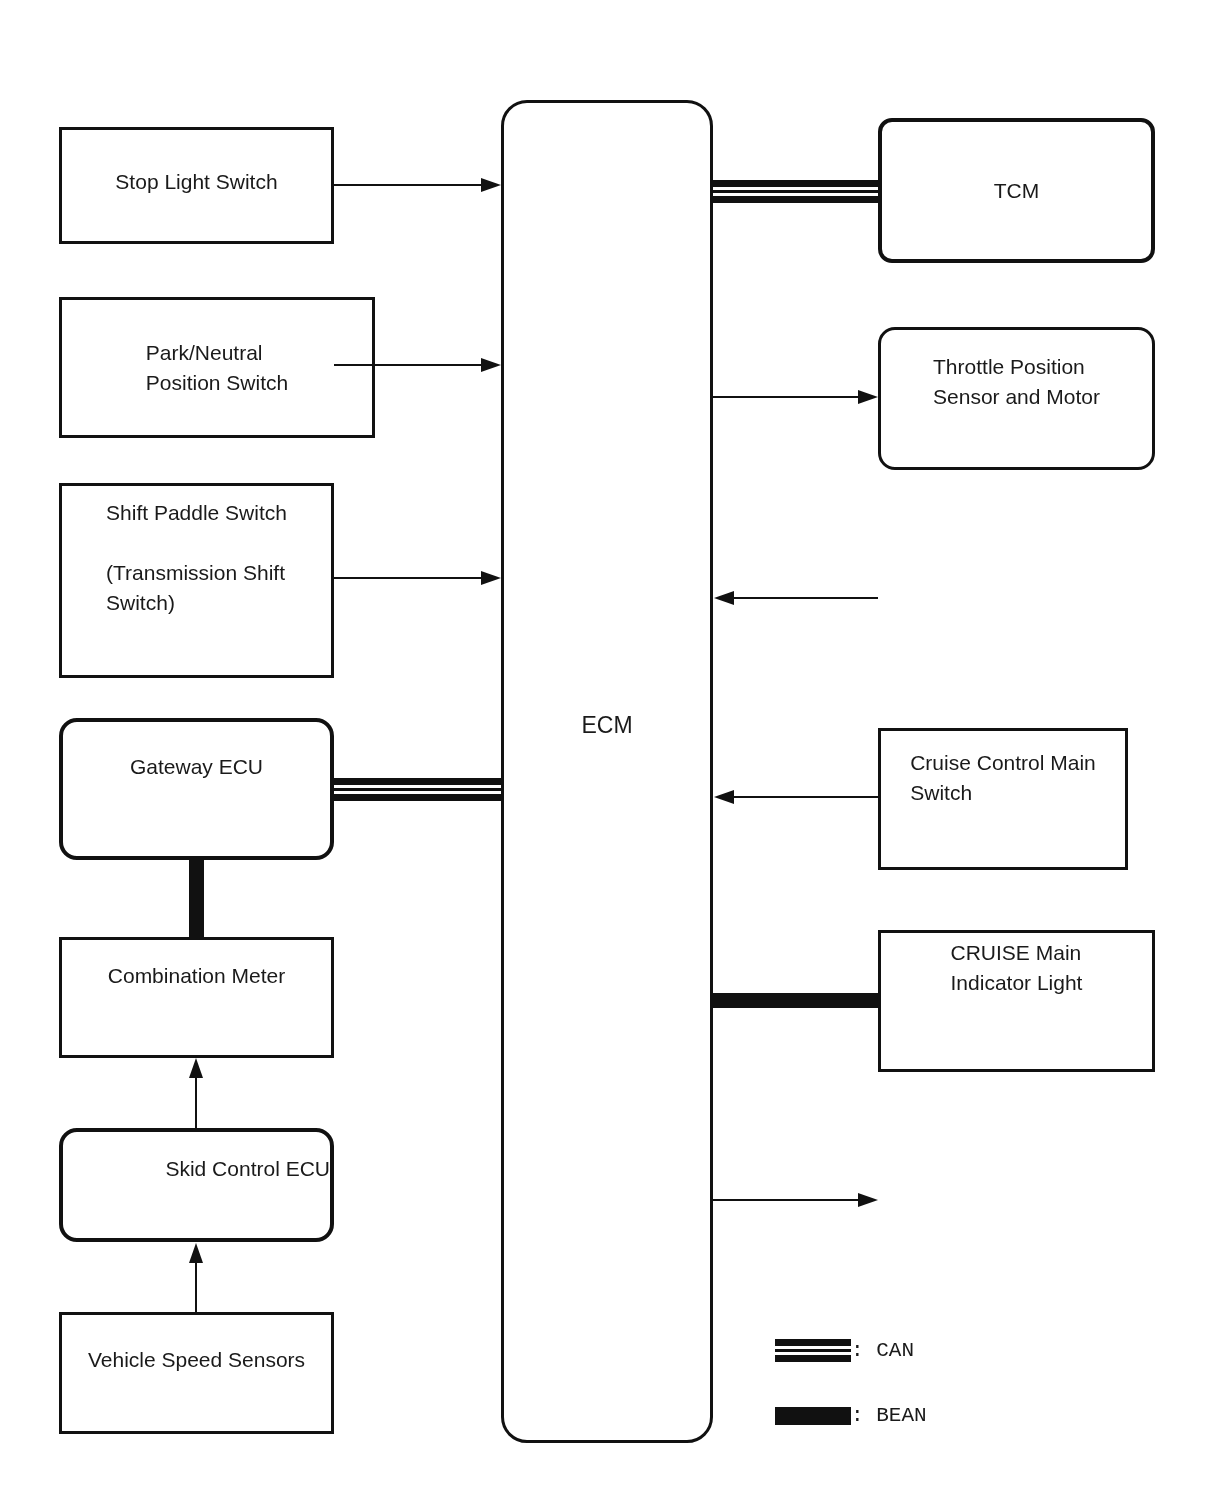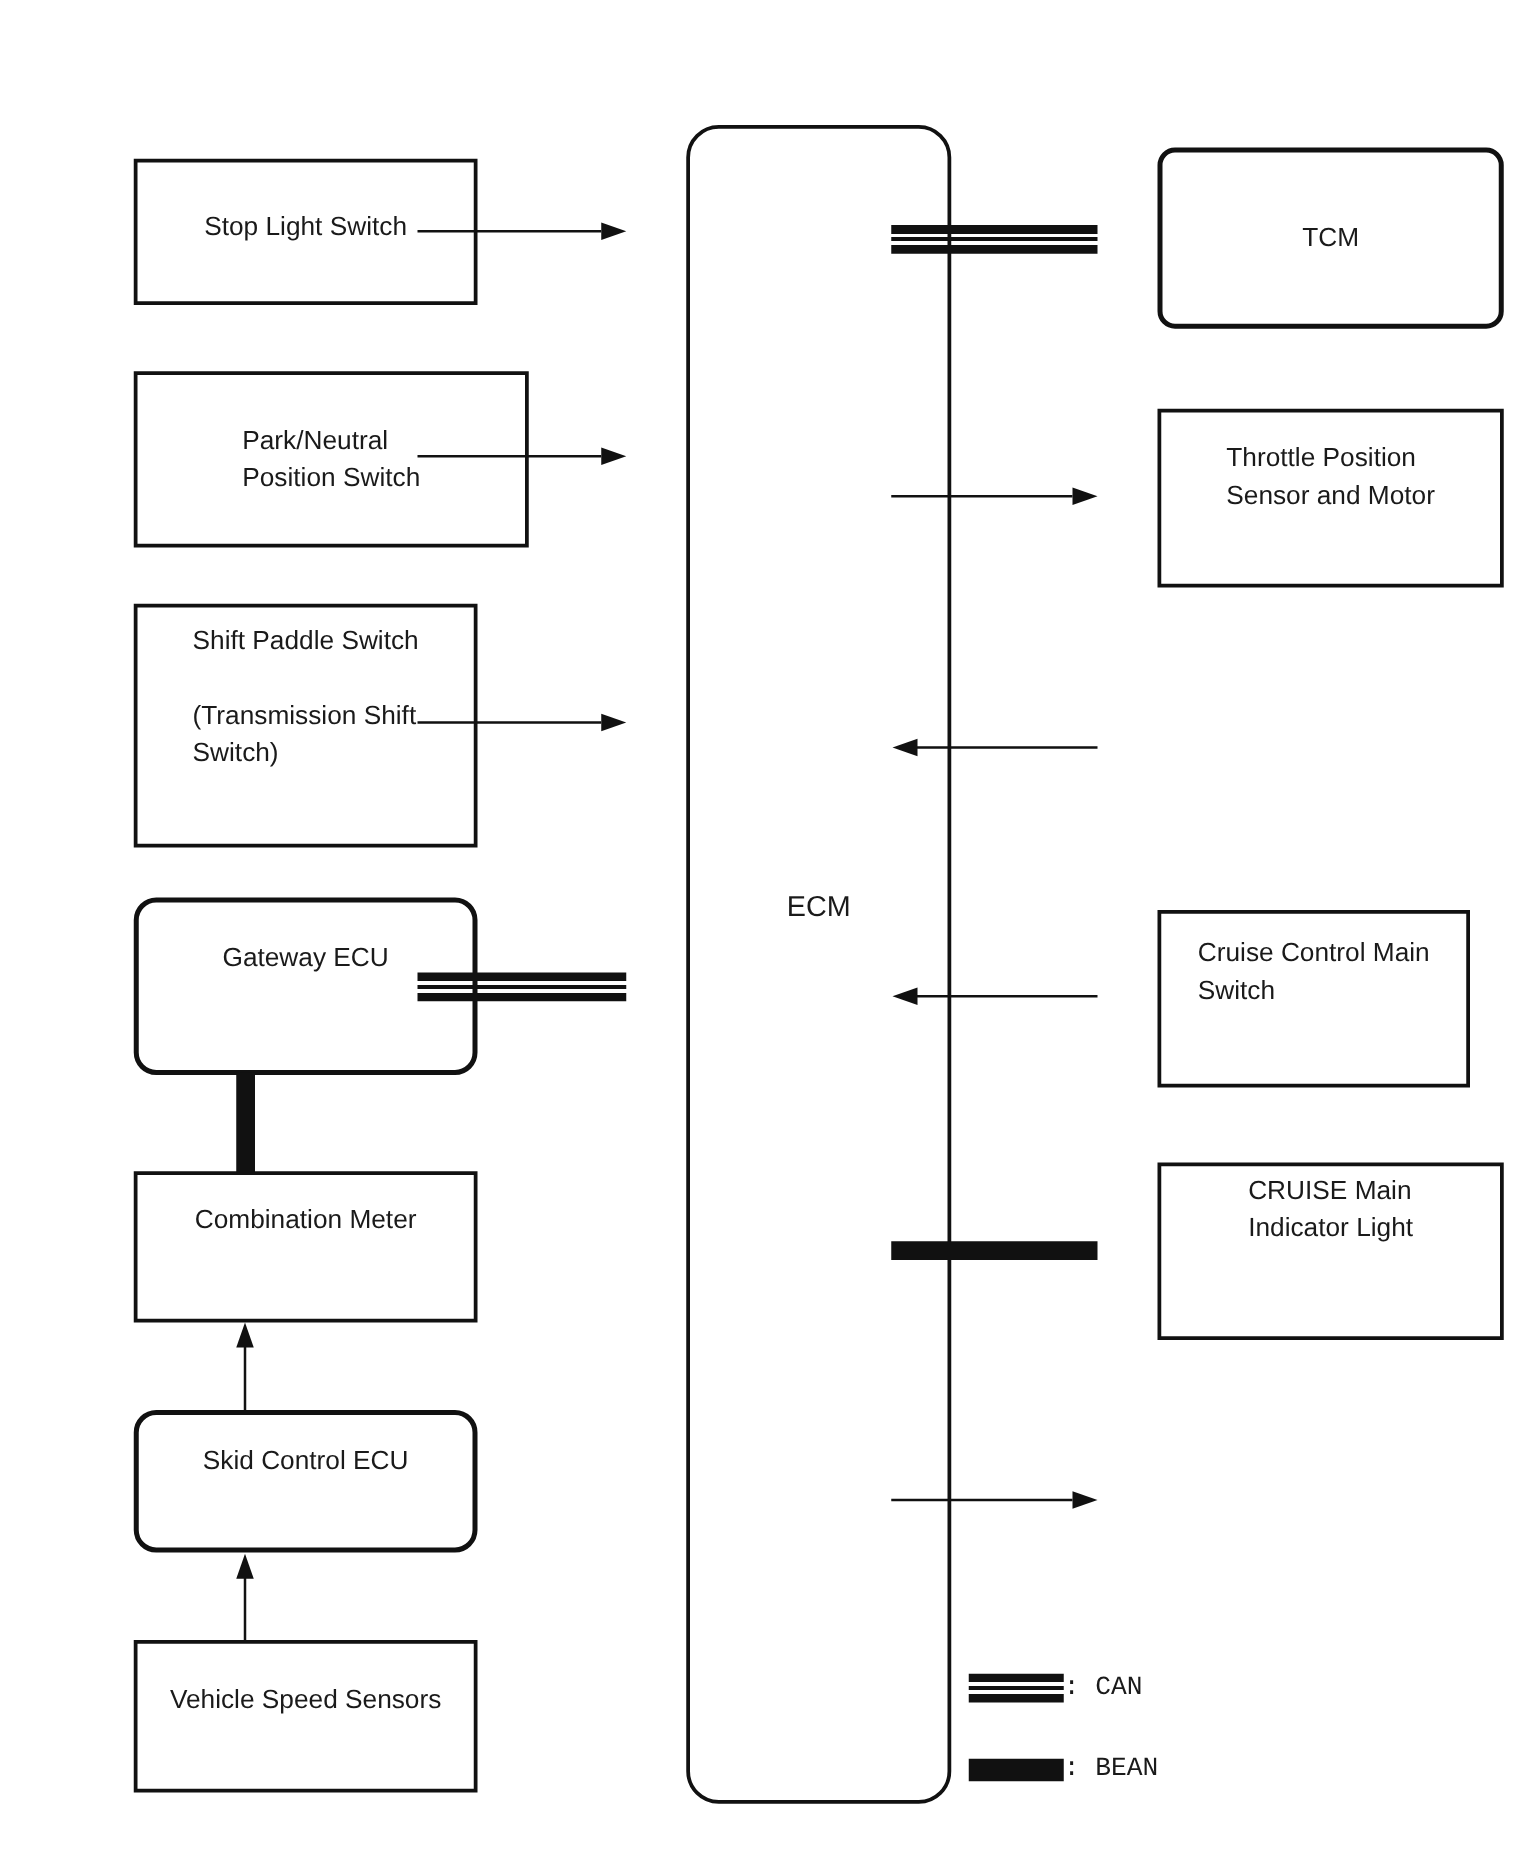--- a/index.html
+++ b/index.html
@@ -4,39 +4,38 @@
 <style>
   html,body { margin:0; padding:0; background:#ffffff; }
   .canvas {
     position:relative; width:1210px; height:1498px; background:#ffffff;
     font-family:"Liberation Sans", sans-serif; color:#1a1a1a; overflow:hidden;
   }
   .box {
     position:absolute; border:3px solid #111; background:#fff;
     display:flex; align-items:center; justify-content:center;
     box-sizing:border-box;
-    margin-left:48px;
   }
   .round { border-radius:18px; border-width:4px; }
   .lbl { font-size:21px; line-height:30px; white-space:pre-line; text-align:left; }
 
   
   .b-stop   { left:59px;  top:127px;  width:275px; height:117px; padding-bottom:8px; }
   .b-park   { left:59px;  top:297px;  width:316px; height:141px; }
   .b-shift  { left:59px;  top:483px;  width:275px; height:195px; align-items:flex-start; padding-top:12px; }
   .b-gate   { left:59px;  top:718px;  width:275px; height:142px; padding-bottom:44px; }
   .b-comb   { left:59px;  top:937px;  width:275px; height:121px; padding-bottom:43px; }
-  .b-skid   { left:59px;  top:1128px; width:275px; height:114px; padding-bottom:32px; }
+  .b-skid   { left:59px;  top:1128px; width:275px; height:114px; padding-bottom:32px;justify-content:flex-end; }
   .b-vss    { left:59px;  top:1312px; width:275px; height:122px; padding-bottom:26px; }
   
   .b-ecm    { left:501px; top:100px;  width:212px; height:1343px; border-radius:26px; padding-bottom:93px; }
   .b-ecm .lbl { font-size:23px; }
   
   .b-tcm    { left:878px; top:118px;  width:277px; height:145px; border-radius:14px; }
-  .b-thr    { left:878px; top:327px;  width:277px; height:143px; padding-bottom:33px; }
+  .b-thr    { left:878px; top:327px;  width:277px; height:143px; padding-bottom:33px;border-radius:17px; }
   .b-acc    { left:878px; top:527px;  width:277px; height:142px; padding-bottom:28px; }
   .b-ccms   { left:878px; top:728px;  width:250px; height:142px; padding-bottom:42px; }
   .b-cmil   { left:878px; top:930px;  width:277px; height:142px; padding-bottom:66px; }
   .b-dlc3   { left:878px; top:1128px; width:277px; height:142px; }
 
   
   .hline { position:absolute; height:2px; background:#111; }
   .vline { position:absolute; width:2px;  background:#111; }
   .ah-r  { position:absolute; width:0; height:0;
            border-top:7px solid transparent; border-bottom:7px solid transparent;

